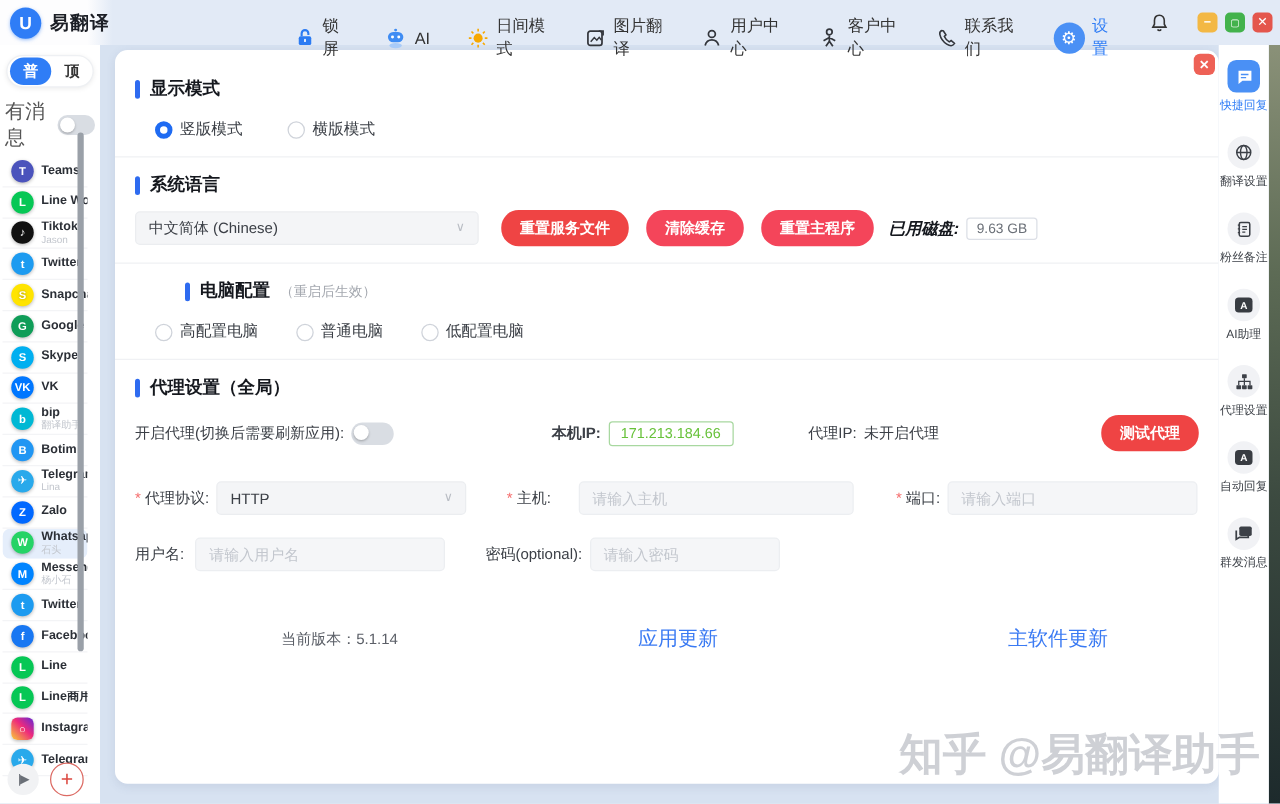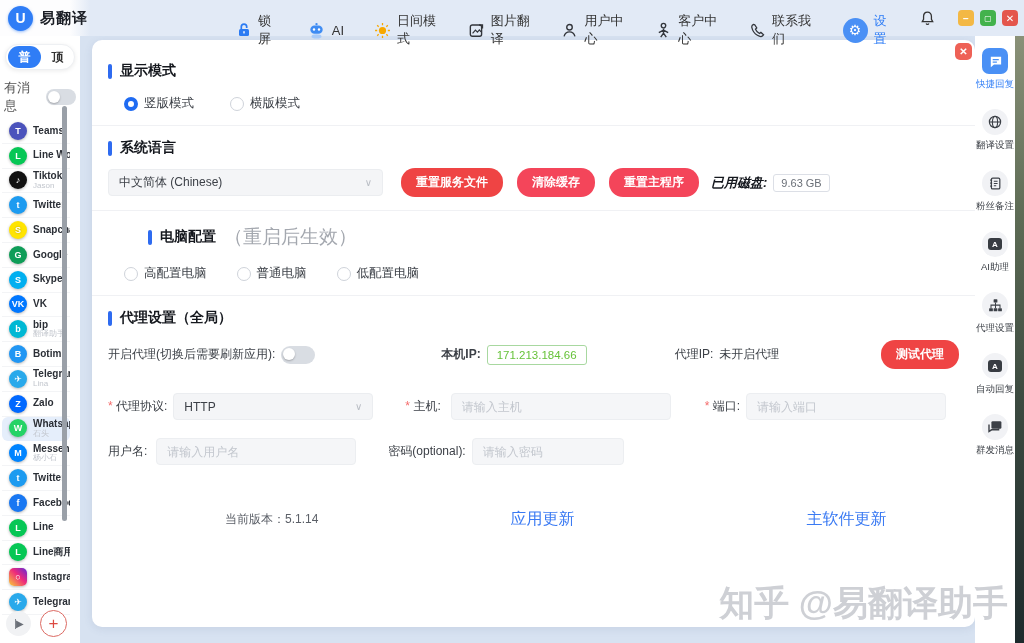--- a/index.html
+++ b/index.html
@@ -31,21 +31,21 @@
   .wc-max { background:#43b24c; font-size:8px; }
   .wc-close { background:#e4564c; }
 
   
   .leftbar { position:absolute; left:0; top:36px; width:80px; bottom:0; background:#ffffff; z-index:4; }
   .lb-tabs { margin:8px 5px 0 5px; height:26px; background:#fff; border:1px solid #eef0f3; border-radius:14px;
              box-shadow:0 1px 4px rgba(0,0,0,.08); display:flex; align-items:center; }
   .lb-tab { flex:1; text-align:center; font-size:12px; color:#333; font-weight:bold; cursor:pointer; }
   .lb-tab.active { background:#2f7df6; color:#fff; border-radius:12px; height:22px; line-height:22px; margin-left:2px; }
   .msg-row { display:flex; align-items:center; gap:5px; margin:9px 4px 4px 4px; }
-  .msg-lb { font-size:13px; color:#555; }
+  .msg-lb { font-size:16px; color:#555; }
   .switch { width:30px; height:16px; border-radius:9px; background:#d9dde3; position:relative; cursor:pointer; flex:none; }
   .switch::after { content:""; position:absolute; left:2px; top:2px; width:12px; height:12px; border-radius:50%;
                    background:#fff; box-shadow:0 1px 2px rgba(0,0,0,.25); }
   .applist { margin-top:4px; }
   .app-row { display:flex; align-items:center; gap:6px; height:24.8px; padding-left:7px; margin:0 10px 0 2px;
              border-bottom:1px solid #f3f4f6; cursor:pointer; }
   .app-row.selected { background:#e5eefb; border-radius:6px; border-bottom-color:transparent; }
   .badge { width:18px; height:18px; border-radius:50%; color:#fff; font-size:9px; font-weight:bold; flex:none;
            display:flex; align-items:center; justify-content:center; box-shadow:0 1px 3px rgba(0,0,0,.28); }
   .badge.insta { background:linear-gradient(45deg,#f9ce34,#ee2a7b 55%,#6228d7); border-radius:5px; }
@@ -61,21 +61,21 @@
 
   
   .panel { position:absolute; left:92px; top:40px; width:883px; height:587px; background:#fff; border-radius:10px;
            box-shadow:0 2px 8px rgba(80,100,140,.12); padding-top:22px; }
   .panel-close { position:absolute; top:3px; right:3px; width:17px; height:17px; border:none; border-radius:5px;
                  background:#ee6156; color:#fff; font-size:10px; font-weight:bold; cursor:pointer;
                  display:flex; align-items:center; justify-content:center; }
   .sec-head { display:flex; align-items:center; gap:8px; margin-left:16px; }
   .sec-bar { width:4px; height:15px; background:#2e6bf0; border-radius:2px; }
   .sec-title { font-size:14px; font-weight:bold; color:#15181e; }
-  .sec-note { font-size:19px; color:#a4a8af; }
+  .sec-note { font-size:11px; color:#a4a8af; }
   .divider { border-bottom:1px solid #f0f1f4; margin-top:13px; }
   .radio-row { display:flex; align-items:center; gap:36px; margin:15px 0 0 32px; }
   .radio-opt { display:flex; align-items:center; gap:6px; font-size:12.5px; color:#3c4047; cursor:pointer; }
   .radio { width:14px; height:14px; border:1px solid #cfd3da; border-radius:50%; background:#fff; flex:none; }
   .radio.checked { border:4.5px solid #1f6bf2; }
 
   .lang-row { display:flex; align-items:center; margin:11px 0 0 16px; }
   .select { width:275px; height:27px; background:#f4f5f7; border:1px solid #ebedf0; border-radius:4px;
             display:flex; align-items:center; justify-content:space-between; padding:0 10px; cursor:pointer; }
   .select .sel-val { font-size:12px; color:#3c4047; }
@@ -422,32 +422,32 @@
 
     <div class="sec-head" style="margin-top:13px;">
       <span class="sec-bar"></span>
       <span class="sec-title">代理设置（全局）</span>
     </div>
     <div class="proxy-row1">
       <span class="inline-lb">开启代理(切换后需要刷新应用):</span>
       <span class="switch" style="margin-left:6px;width:34px;height:18px;"></span>
       <span class="inline-lb" style="margin-left:126px;font-weight:bold;">本机IP:</span>
       <span class="ip-box">171.213.184.66</span>
-      <span class="inline-lb" style="margin-left:88px;">代理IP:</span>
+      <span class="inline-lb" style="margin-left:60px;">代理IP:</span>
       <span class="inline-lb" style="margin-left:6px;">未开启代理</span>
       <button class="pill blue" style="margin-left:auto;">测试代理</button>
     </div>
     <div class="form-row">
       <span class="flbl req">代理协议:</span>
       <div class="select" style="width:200px;margin-left:6px;">
         <span class="sel-val">HTTP</span>
         <span class="chev">∨</span>
       </div>
       <span class="flbl req" style="margin-left:32px;">主机:</span>
-      <input class="tinput" style="width: 220px; margin-left: 10px;" placeholder="请输入主机">
+      <input class="tinput" style="width: 220px; margin-left: 22px;" placeholder="请输入主机">
       <span class="flbl req" style="margin-left:34px;">端口:</span>
       <input class="tinput" style="width: 200px; margin-left: 6px;" placeholder="请输入端口">
     </div>
     <div class="form-row" style="margin-top:18px;">
       <span class="flbl">用户名:</span>
       <input class="tinput" style="width: 200px; margin-left: 9px;" placeholder="请输入用户名">
       <span class="flbl" style="margin-left:32px;">密码(optional):</span>
       <input class="tinput" style="width: 152px; margin-left: 6px;" placeholder="请输入密码">
     </div>
 

